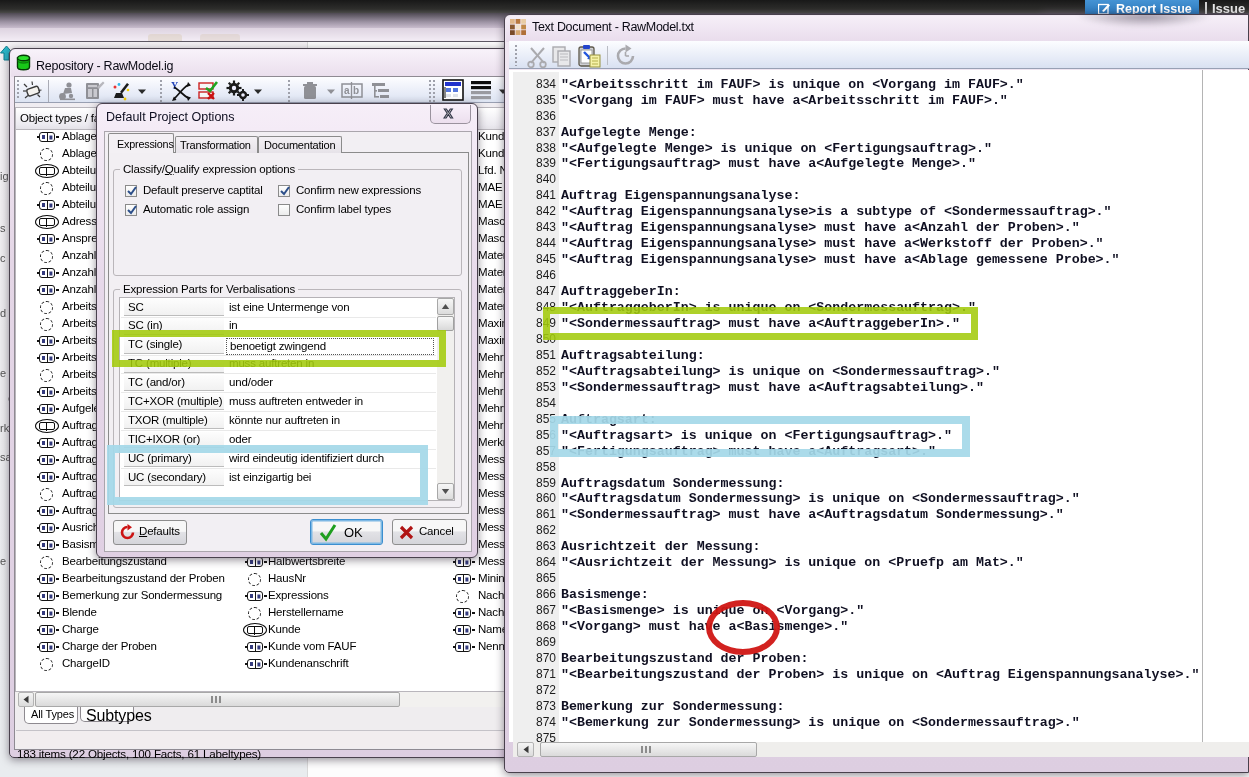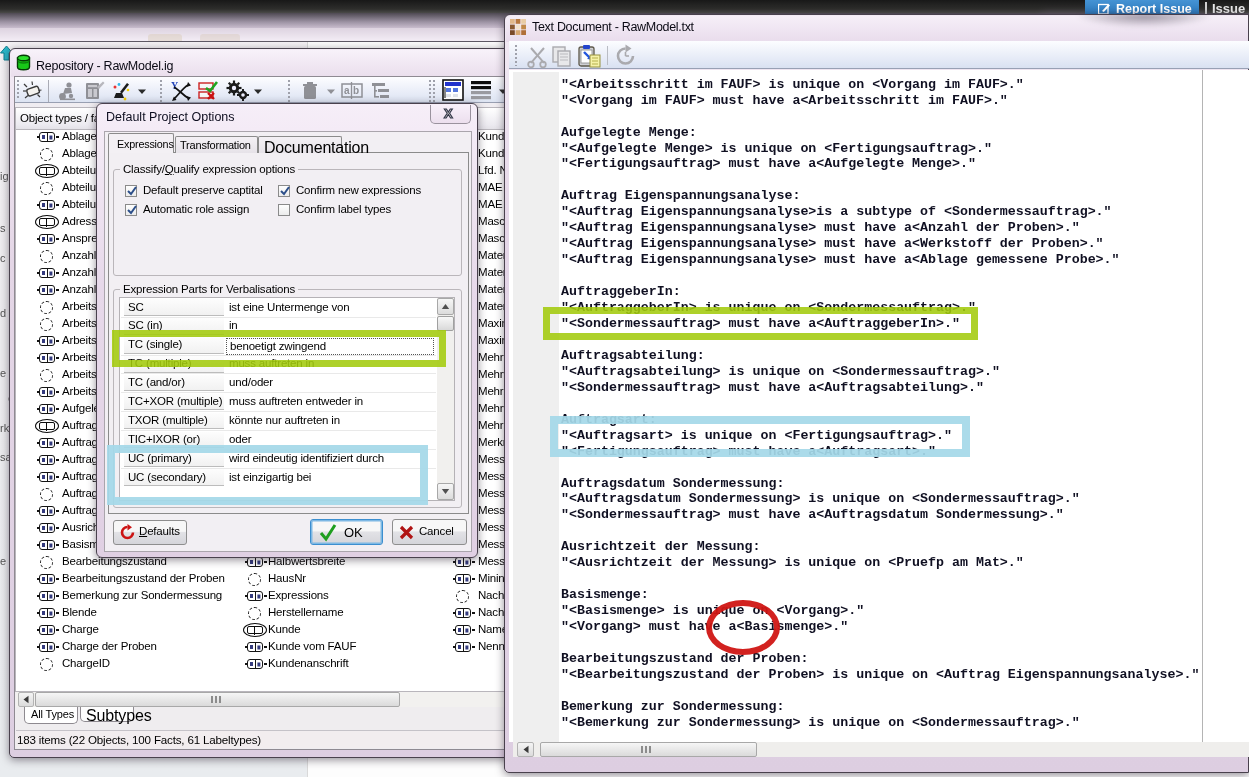--- a/index.html
+++ b/index.html
@@ -469,34 +469,34 @@
 
 <div class="abs" style="left:16px;top:707px;width:674px;height:23px;background:#efedef"></div>
 <div class="abs" style="left:24px;top:707px;width:54px;height:17px;background:#fff;border:1px solid #8e8a90;border-top:none;border-radius:0 0 5px 5px">
   <div class="abs" style="left:6px;top:1px;font-size:11px;letter-spacing:-.15px;color:#000">All Types</div>
 </div>
 <div class="abs" style="left:80px;top:707px;width:54px;height:15px;background:#fdfdfd;border:1px solid #8e8a90;border-top:none;border-radius:0 0 5px 5px">
   <div class="abs" style="left:5px;top:0;font-size:16px;letter-spacing:-.15px;color:#000">Subtypes</div>
 </div>
 
 <div class="abs" style="left:16px;top:730px;width:674px;height:18px;background:#f2edef;border-top:1px solid #c5c2c8">
-  <div class="abs" style="left:1px;top:2px;font-size:11.6px;letter-spacing:-.18px;color:#000">183 items (22 Objects, 100 Facts, 61 Labeltypes)</div>
+  <div class="abs" style="left:1px;top:16px;font-size:11.6px;letter-spacing:-.18px;color:#000">183 items (22 Objects, 100 Facts, 61 Labeltypes)</div>
 </div>
 
 <div class="glass" style="left:96px;top:103px;width:382px;height:455px;border-radius:6px;background:linear-gradient(#f6eef8,#e7d9ea 40%,#e0d0e3)">
   <div class="abs" style="left:9px;top:6px;font-size:12.5px;color:#0d0d1f">Default Project Options</div>
   <div class="abs" style="left:333px;top:1px;width:41px;height:19px;border:1px solid #9a929e;border-top:none;border-radius:0 0 5px 5px;background:linear-gradient(#f8f0fa,#ecdfee)"></div>
   <div class="abs" style="left:347px;top:2px;font-size:13px;font-weight:bold;color:#fdf9f4;-webkit-text-stroke:1.2px #323648">X</div>
   <div class="abs" style="left:7px;top:27px;width:368px;height:421px;background:#f2eff3;border:1px solid #aaa5ac"></div>
 </div>
 <div class="abs" style="left:108px;top:152px;width:361px;height:362px;background:#f2eff3;border:1px solid #8b8b8b"></div>
 <div class="abs" style="left:175px;top:136px;width:83px;height:17px;background:linear-gradient(#f4f1f5,#e6e2e8);border:1px solid #8b8b8b;border-bottom:none;border-radius:2px 2px 0 0"></div>
 <div class="abs" style="left:180px;top:139px;font-size:11px;letter-spacing:-.2px;color:#000">Transformation</div>
 <div class="abs" style="left:258px;top:136px;width:84px;height:17px;background:linear-gradient(#f4f1f5,#e6e2e8);border:1px solid #8b8b8b;border-bottom:none;border-radius:2px 2px 0 0"></div>
-<div class="abs" style="left:264px;top:139px;font-size:16px;letter-spacing:-.2px;color:#000">Documentation</div>
+<div class="abs" style="left:264px;top:139px;font-size:11px;letter-spacing:-.2px;color:#000">Documentation</div>
 <div class="abs" style="left:108px;top:133px;width:66px;height:20px;background:#f3f0f4;border:1px solid #8b8b8b;border-bottom:none;border-radius:2px 2px 0 0"></div>
 <div class="abs" style="left:117px;top:138px;font-size:10.8px;letter-spacing:-.2px;color:#000">Expressions</div>
 <div class="abs" style="left:113px;top:169px;width:349px;height:107px;border:1px solid #bab6ba;border-radius:3px"></div>
 <div class="abs" style="left:120px;top:163px;background:#f2eff3;padding:0 3px;font-size:11.5px;letter-spacing:-.18px;color:#000">Classify/<span style="text-decoration:underline">Q</span>ualify expression options</div>
 <div class="ck" style="left:125px;top:184.5px">
       <svg width="12" height="12">
         <path d="M2 6 L5 9 L10 2" fill="none" stroke="#2d4f8a" stroke-width="2"></path>
       </svg>
     </div>
 <div class="abs" style="left:143px;top:184px;font-size:11.5px;letter-spacing:-.18px;color:#000">Default preserve captital</div>
@@ -641,20 +641,62 @@
         <path d="M20 12 A7.5 7.5 0 1 1 12.5 4.5"></path>
       </g>
       <path d="M12.5 0.5 L12.5 8.5 L18.5 4.5 Z" fill="#aaaaae"></path>
       <g stroke="#aaaaae" stroke-width="1.6">
         <line x1="12.5" y1="12" x2="12.5" y2="8"></line>
         <line x1="12.5" y1="12" x2="16" y2="12"></line>
       </g>
     </svg>
 <div class="abs" style="left:509px;top:70px;width:740px;height:672px;background:#fff"></div>
 <div class="abs" style="left:513px;top:72px;width:46px;height:670px;background:#efefef"></div>
+<pre class="abs" style="left:513px;top:76.7px;width:43px;text-align:right;font:12px/15.96px 'Liberation Sans';color:#1c1c1c">834
+835
+836
+837
+838
+839
+840
+841
+842
+843
+844
+845
+846
+847
+848
+849
+850
+851
+852
+853
+854
+855
+856
+857
+858
+859
+860
+861
+862
+863
+864
+865
+866
+867
+868
+869
+870
+871
+872
+873
+874
+875</pre>
 <pre class="abs" style="left:561px;top:76.7px;font:bold 13.3px/15.96px 'Liberation Mono';color:#101022">"&lt;Arbeitsschritt im FAUF&gt; is unique on &lt;Vorgang im FAUF&gt;."
 "&lt;Vorgang im FAUF&gt; must have a&lt;Arbeitsschritt im FAUF&gt;."
  
 Aufgelegte Menge:
 "&lt;Aufgelegte Menge&gt; is unique on &lt;Fertigungsauftrag&gt;."
 "&lt;Fertigungsauftrag&gt; must have a&lt;Aufgelegte Menge&gt;."
  
 Auftrag Eigenspannungsanalyse:
 "&lt;Auftrag Eigenspannungsanalyse&gt;is a subtype of &lt;Sondermessauftrag&gt;."
 "&lt;Auftrag Eigenspannungsanalyse&gt; must have a&lt;Anzahl der Proben&gt;."

